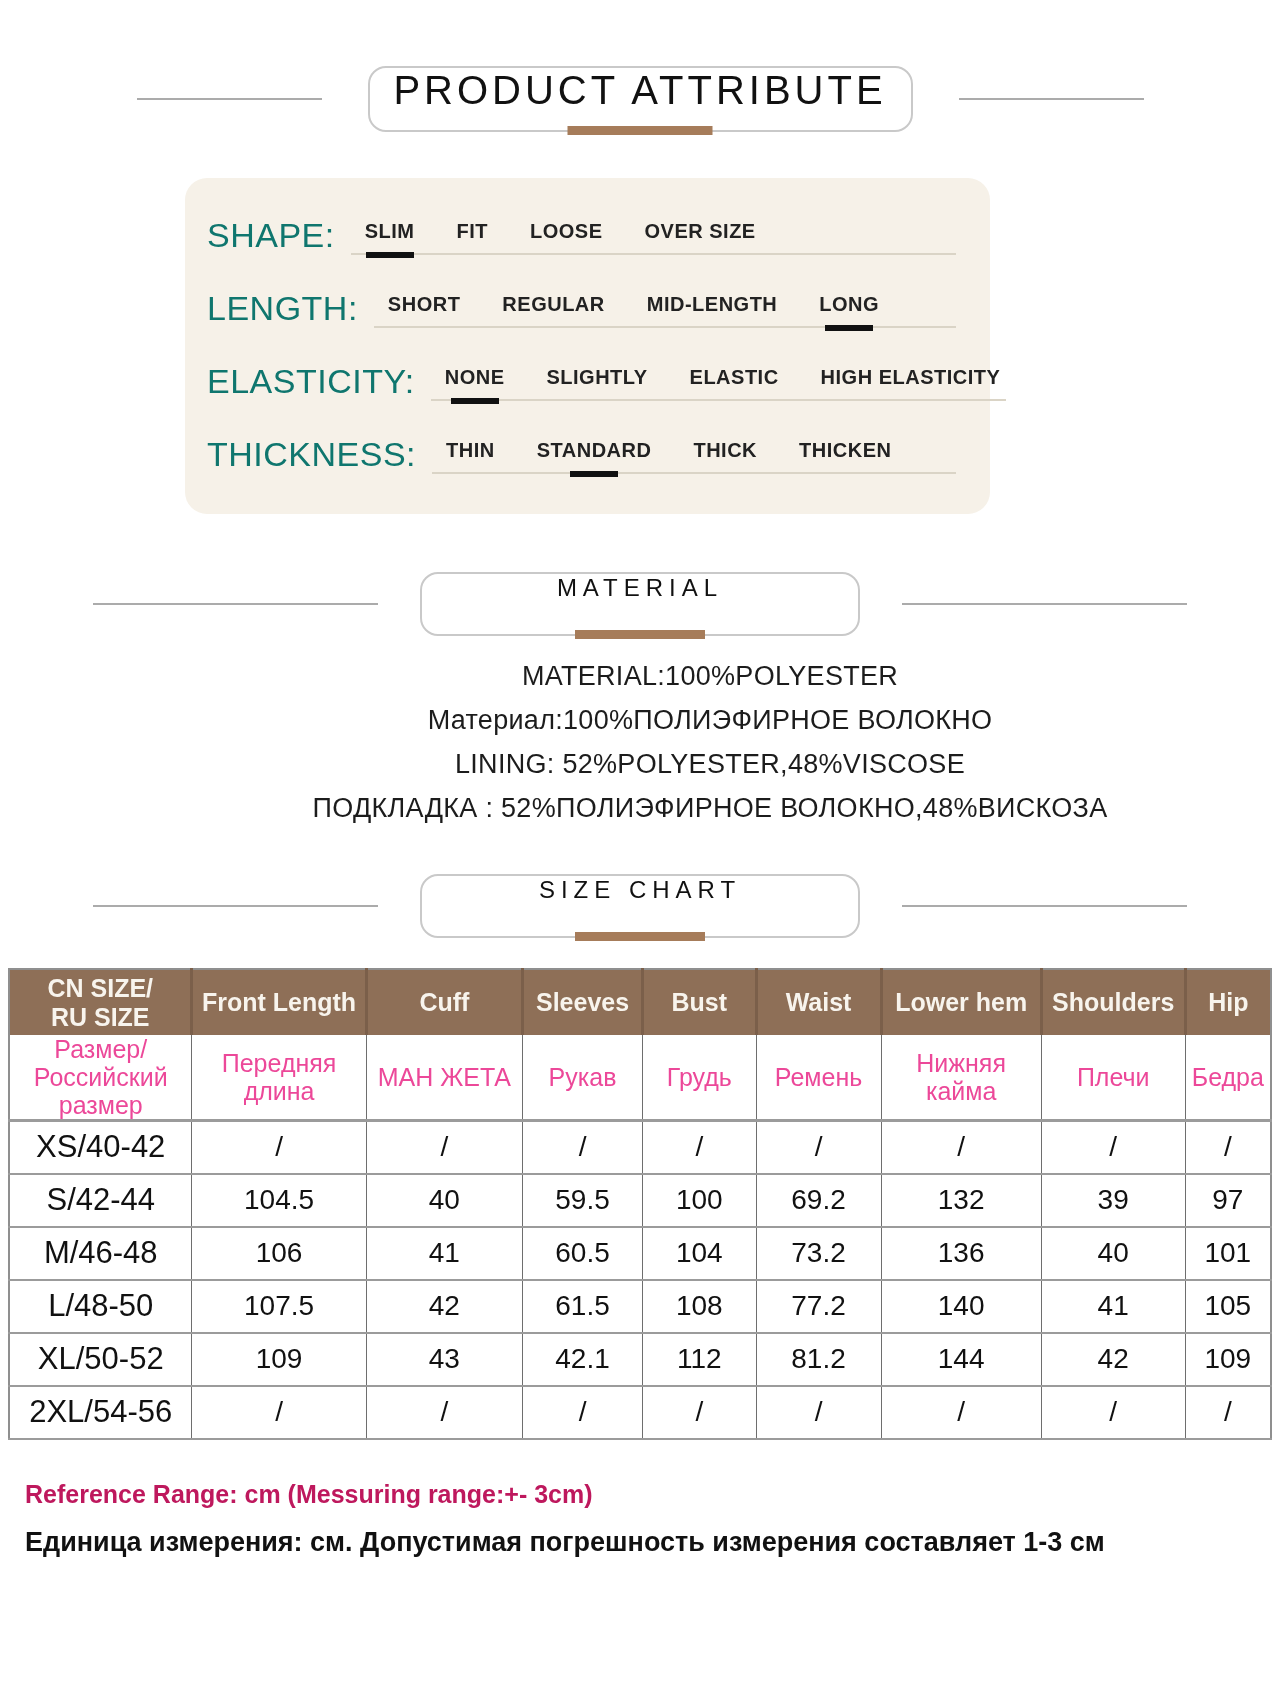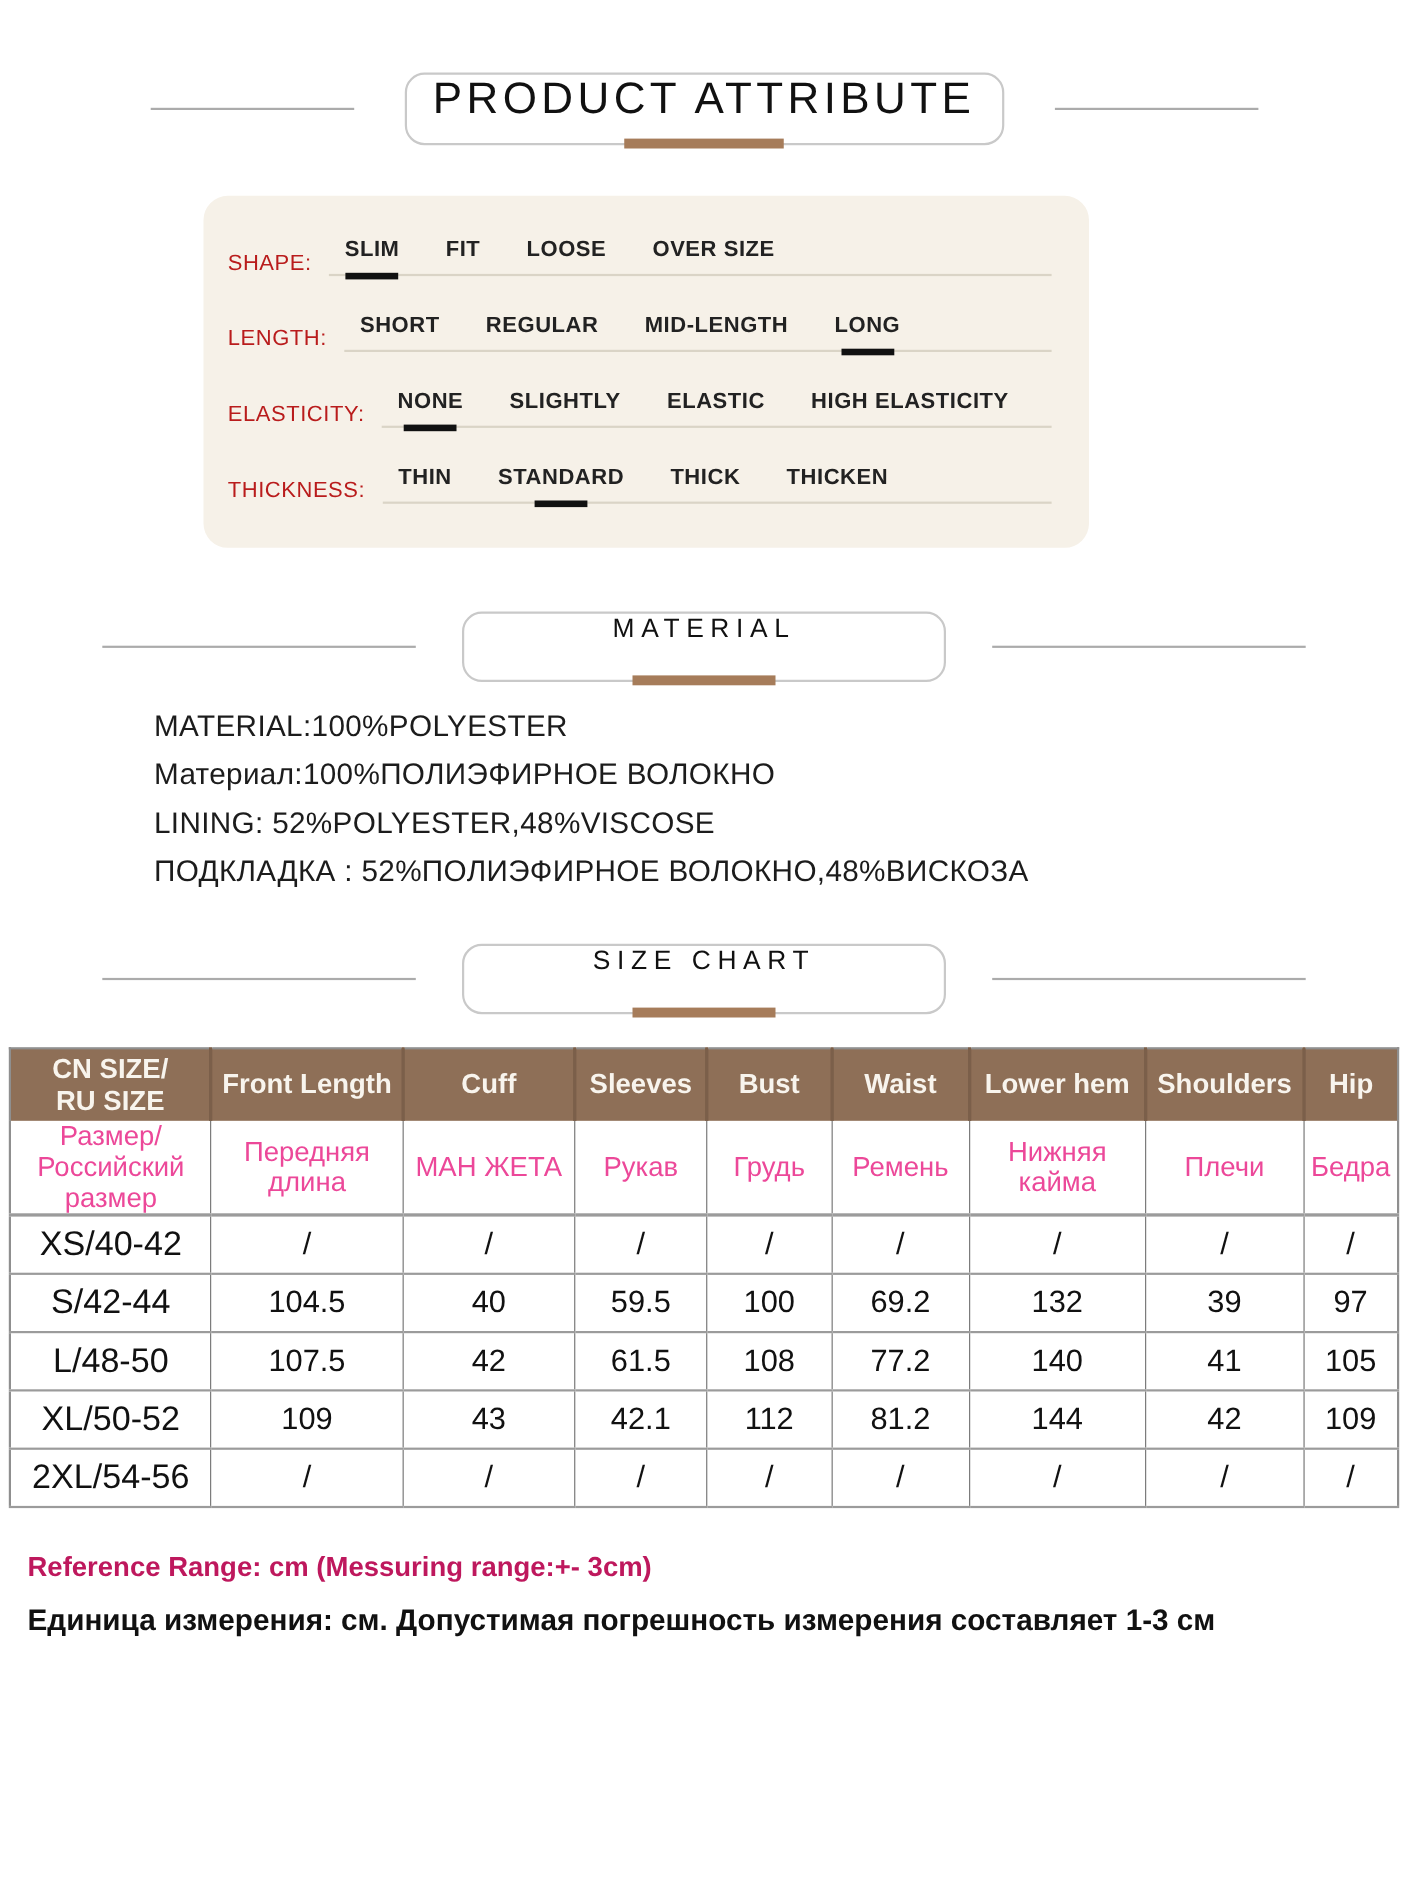--- a/index.html
+++ b/index.html
@@ -22,30 +22,30 @@
   .header-box.narrow .accent-bar { width:130px; height:9px; }
 
   #hdr-attribute { margin-top:66px; }
   #hdr-material { margin-top:58px; }
   #hdr-sizechart { margin-top:44px; }
 
   
   .attr-panel { width:805px; margin:46px 0 0 185px; background:#f6f1e8; border-radius:22px;
                 padding:38px 34px 6px 22px; }
   .attr-row { display:flex; align-items:flex-end; margin-bottom:34px; }
-  .attr-label { font-size:20px; letter-spacing:0.5px; color:#b91c1c; margin-right:16px; white-space:nowrap; }
+  .attr-label { font-size:34px; letter-spacing:0.5px; color:#0f766e; margin-right:16px; white-space:nowrap; }
   .attr-opts { flex:1; display:flex; gap:42px; border-bottom:2px solid #dad4c6;
                padding:0 6px 10px 14px; align-items:flex-end; }
   .opt { position:relative; font-size:20px; font-weight:bold; letter-spacing:0.5px; color:#222; white-space:nowrap; }
   .opt.selected::after { content:""; position:absolute; left:50%; transform:translateX(-50%);
                          bottom:-15px; width:48px; height:6px; background:#111; }
 
   
   .material-lines { margin:18px 0 0 140px; }
-  .material-line { font-size:27px; line-height:44px; color:#1c1c1c; letter-spacing:0.3px; }
+  .material-line { font-size:27px; line-height:44px; color:#1c1c1c; letter-spacing:0.3px;text-align:center; }
 
   
   .size-table { width:1264px; margin:30px auto 0 auto; border-collapse:collapse; table-layout:fixed;
                 border:2px solid #8f8f8f; }
   .size-table th, .size-table td { text-align:center; vertical-align:middle; white-space:pre-line; }
   .th-en { background:#8e6f57; color:#f8f4ed; font-size:25px; font-weight:bold; height:66px;
            border-left:3px solid #7b5f4a; }
   .th-en:first-child { border-left:none; }
   .td-ru { background:#fff; color:#ec4899; font-size:25px; height:84px; line-height:1.12;
            border-left:1px solid #6e6e6e; border-bottom:3px solid #9b9b9b; }
@@ -196,20 +196,31 @@
           <td class="val-cell">104.5</td>
           <td class="val-cell">40</td>
           <td class="val-cell">59.5</td>
           <td class="val-cell">100</td>
           <td class="val-cell">69.2</td>
           <td class="val-cell">132</td>
           <td class="val-cell">39</td>
           <td class="val-cell">97</td>
         </tr>
         <tr class="data-row">
+          <td class="size-cell">M/46-48</td>
+          <td class="val-cell">106</td>
+          <td class="val-cell">41</td>
+          <td class="val-cell">60.5</td>
+          <td class="val-cell">104</td>
+          <td class="val-cell">73.2</td>
+          <td class="val-cell">136</td>
+          <td class="val-cell">40</td>
+          <td class="val-cell">101</td>
+        </tr>
+        <tr class="data-row">
           <td class="size-cell">L/48-50</td>
           <td class="val-cell">107.5</td>
           <td class="val-cell">42</td>
           <td class="val-cell">61.5</td>
           <td class="val-cell">108</td>
           <td class="val-cell">77.2</td>
           <td class="val-cell">140</td>
           <td class="val-cell">41</td>
           <td class="val-cell">105</td>
         </tr>

